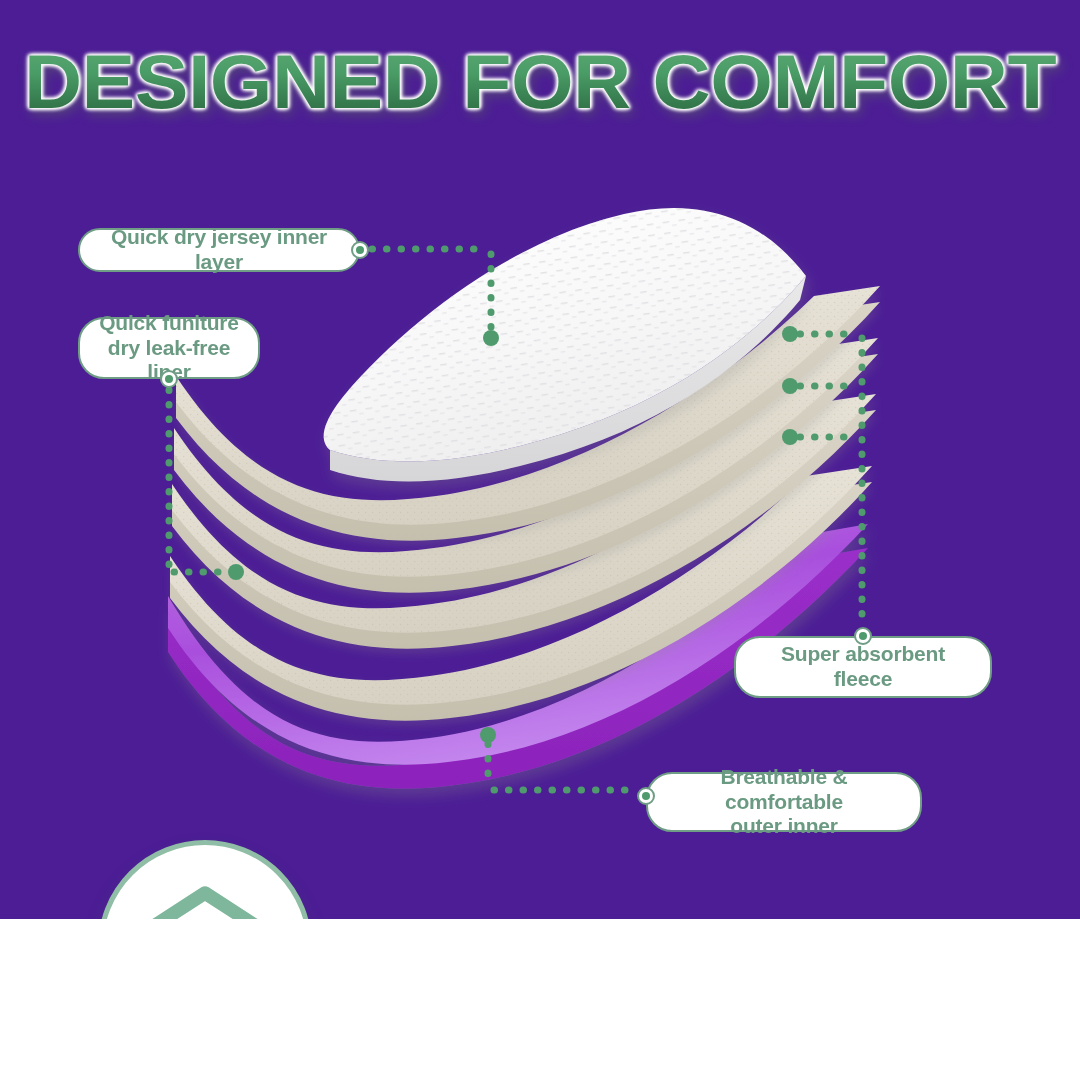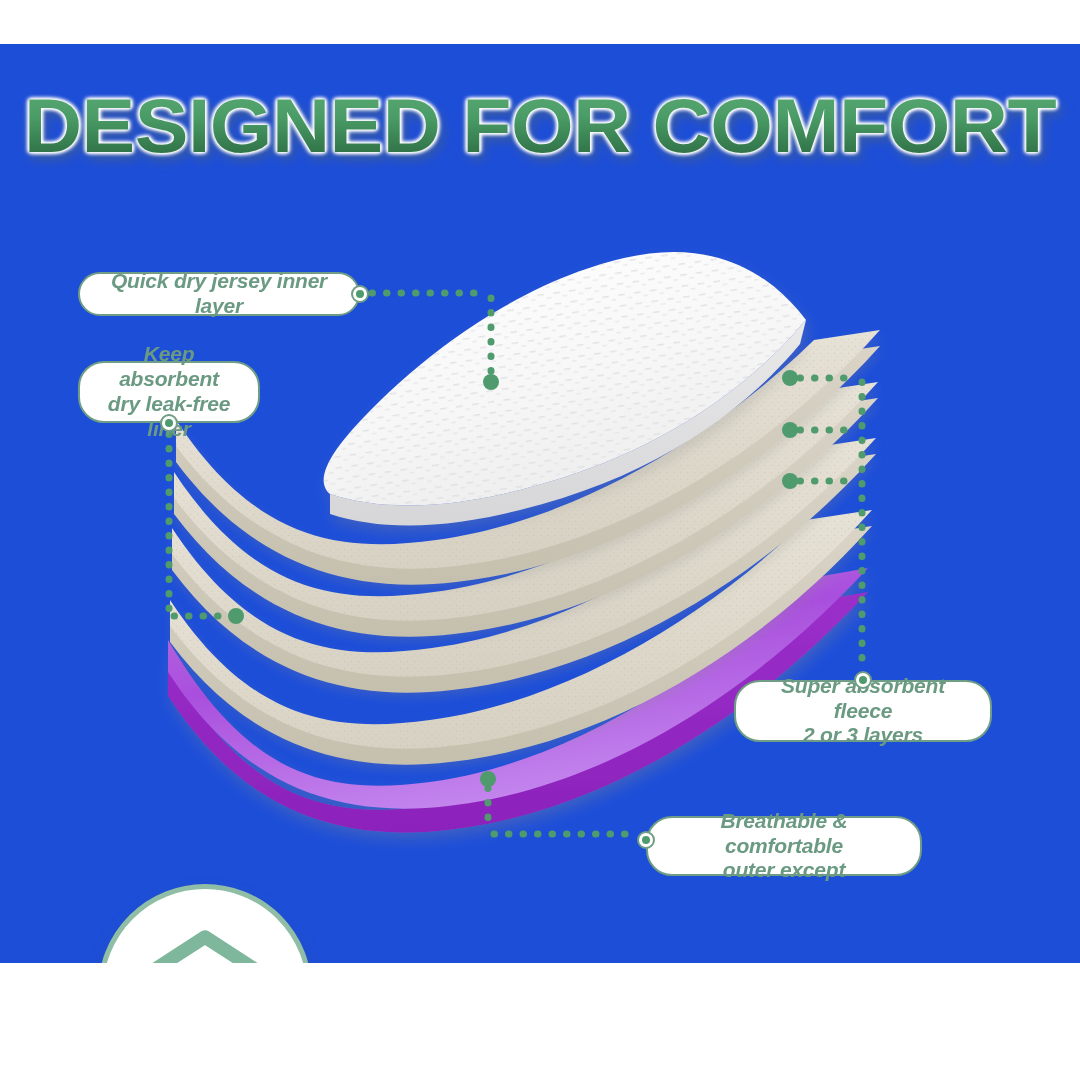--- a/index.html
+++ b/index.html
@@ -5,23 +5,22 @@
   html, body {
     margin: 0;
     padding: 0;
     background: #ffffff;
   }
   #page {
     position: relative;
     width: 1080px;
     height: 919px;
     overflow: hidden;
-    background: #1d4ed8;
+    background: #4c1d95;
     font-family: "Liberation Sans", sans-serif;
-    margin-top: 44px;
     -webkit-font-smoothing: antialiased;
   }
 
   
   .headline {
     position: absolute;
     left: 0;
     top: 44px;
     width: 1080px;
     text-align: center;
@@ -65,21 +64,20 @@
     color: #6b9a82;
     font-size: 21px;
     font-weight: bold;
     line-height: 1.18;
     text-align: center;
     display: flex;
     align-items: center;
     justify-content: center;
     padding: 6px 16px;
     letter-spacing: -0.2px;
-    font-style: italic;
   }
   .callout span { display: block; }
 
   #callout-jersey   { left: 78px;  top: 228px; width: 282px; height: 44px; border-radius: 24px; }
   #callout-liner    { left: 78px;  top: 317px; width: 182px; height: 62px; }
   #callout-fleece   { left: 734px; top: 636px; width: 258px; height: 62px; }
   #callout-outer    { left: 646px; top: 772px; width: 276px; height: 60px; }
 
   
   .anchor {
@@ -361,36 +359,35 @@
       </g>
     </g>
   </svg>
 
   <div class="callout" id="callout-jersey">
     <span>Quick dry jersey inner layer</span>
   </div>
 
   <div class="callout" id="callout-liner">
     <div>
-      <span>Keep absorbent</span>
+      <span>Quick funiture</span>
       <span>dry leak-free liner</span>
     </div>
   </div>
 
   <div class="callout" id="callout-fleece">
     <div>
       <span>Super absorbent fleece</span>
-      <span>2 or 3 layers</span>
     </div>
   </div>
 
   <div class="callout" id="callout-outer">
     <div>
       <span>Breathable &amp; comfortable</span>
-      <span>outer except</span>
+      <span>outer inner</span>
     </div>
   </div>
 
   <div class="anchor" id="anchor-jersey"></div>
   <div class="anchor" id="anchor-liner"></div>
   <div class="anchor" id="anchor-fleece"></div>
   <div class="anchor" id="anchor-outer"></div>
 
 
   <div class="badge">

